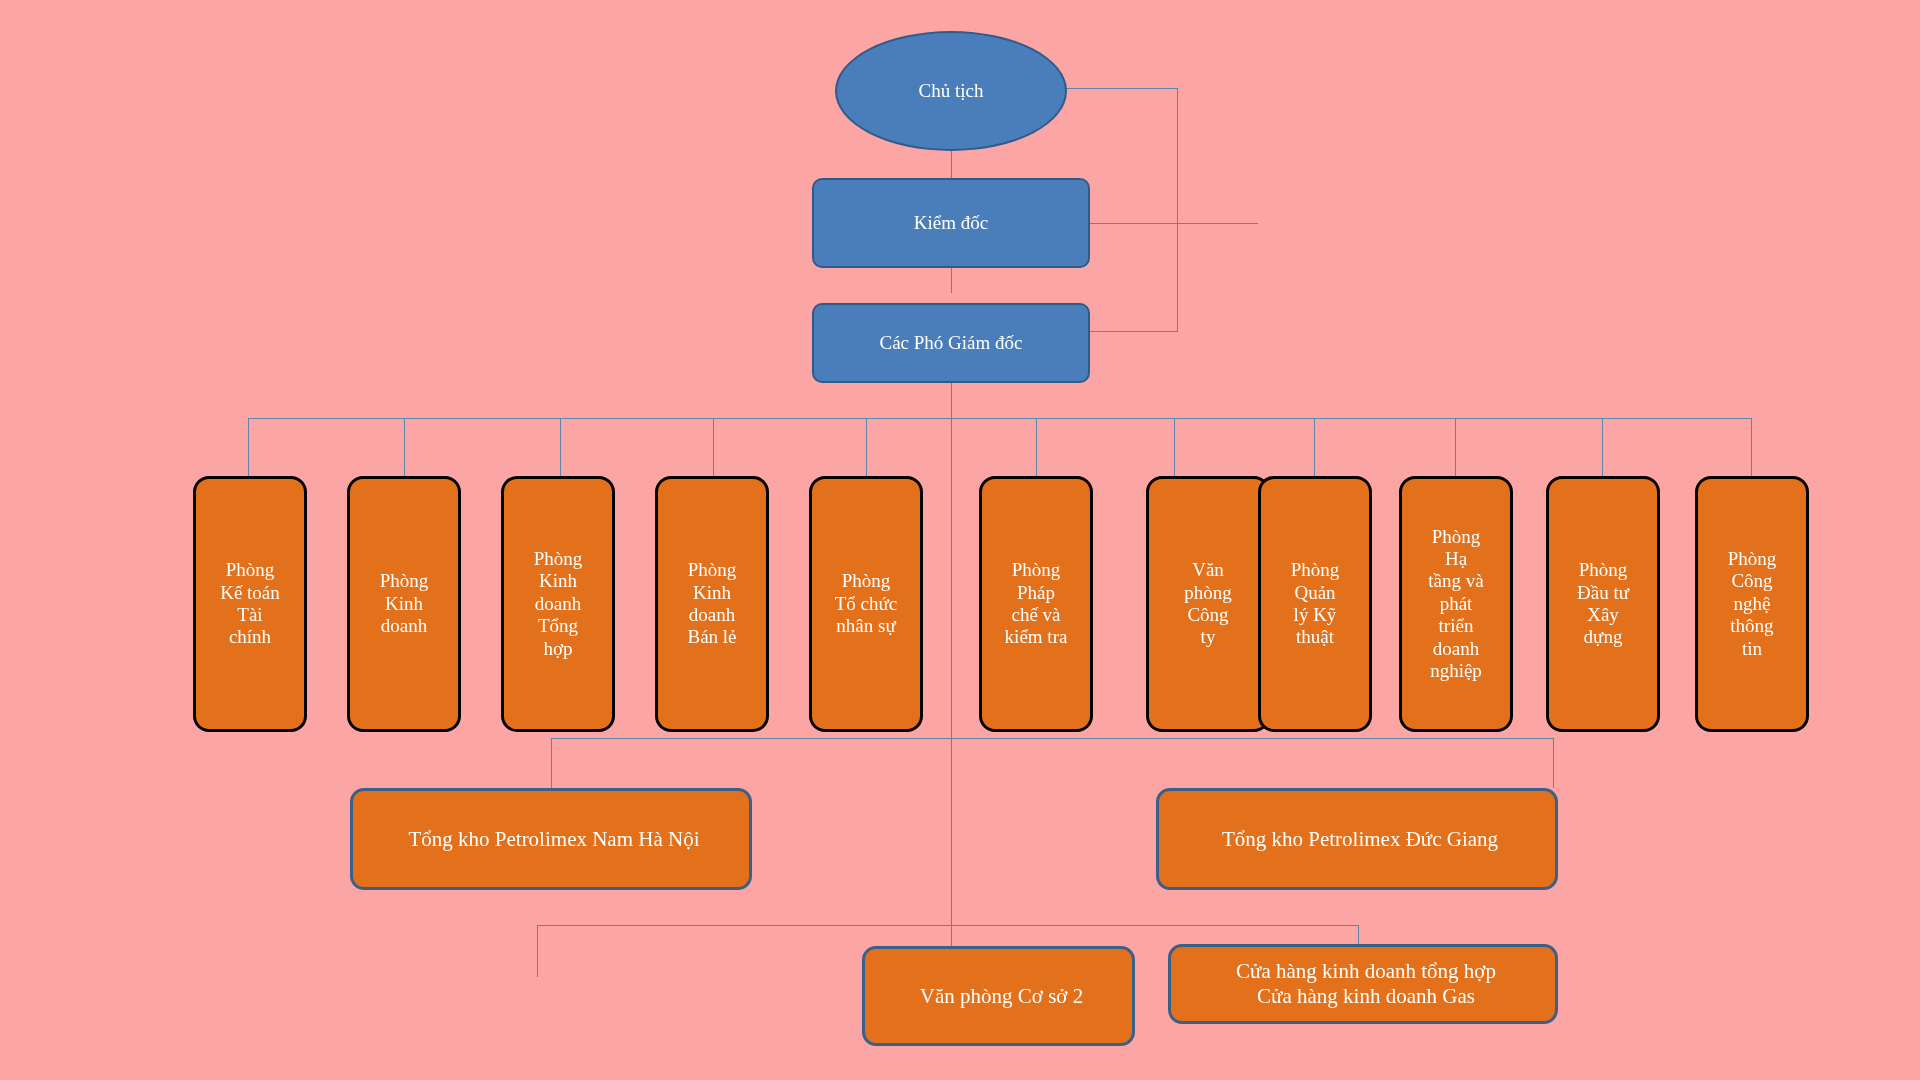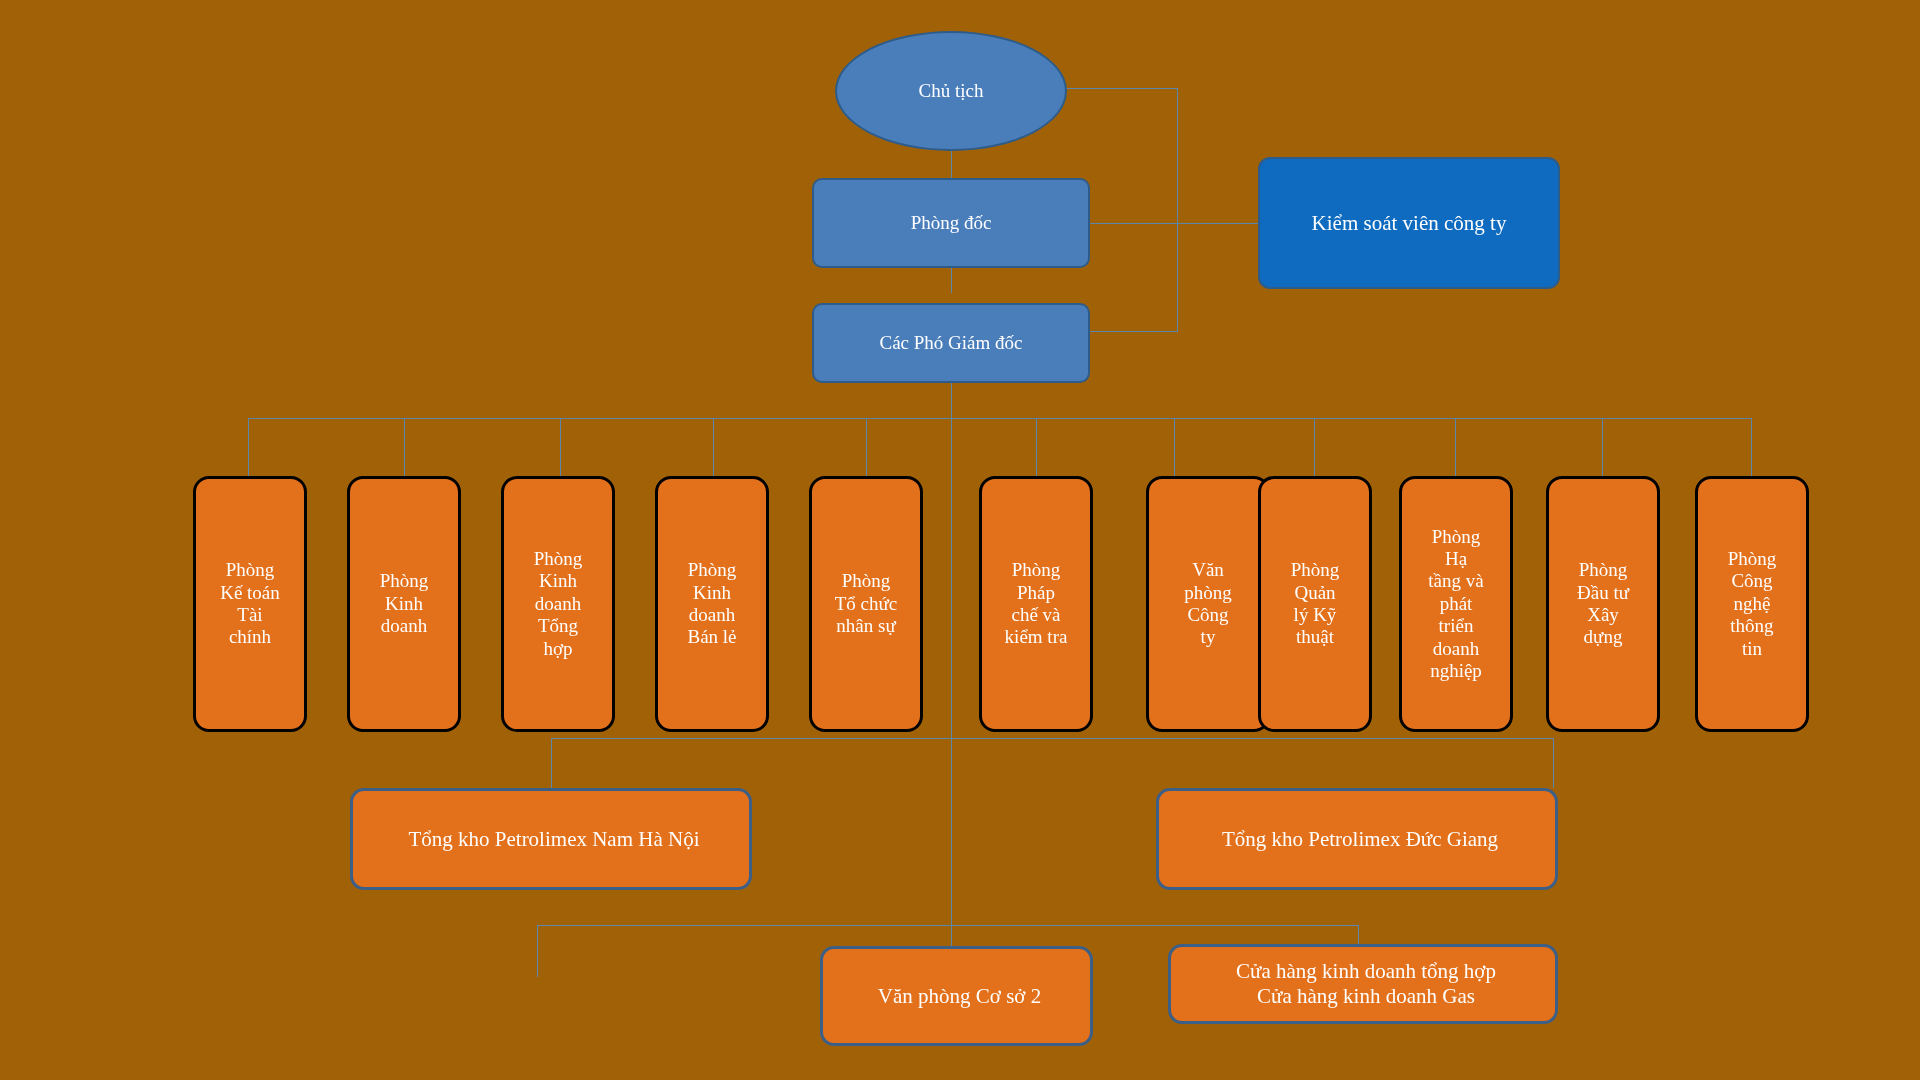--- a/index.html
+++ b/index.html
@@ -4,21 +4,21 @@
 <style>
   html, body {
     margin: 0;
     padding: 0;
     background: #ffffff;
   }
   #canvas {
     position: relative;
     width: 1920px;
     height: 1080px;
-    background: #a16207;
+    background: #fca5a5;
     overflow: hidden;
     font-family: "Liberation Serif", "DejaVu Serif", serif;
   }
   .node {
     position: absolute;
     box-sizing: border-box;
     display: flex;
     align-items: center;
     justify-content: center;
     text-align: center;
@@ -104,30 +104,27 @@
 
   <div class="conn conn-h" style="left:537px; top:925px; width:821px;"></div>
   <div class="conn conn-v" style="left:537px; top:925px; height:52px;"></div>
   <div class="conn conn-v" style="left:1358px; top:925px; height:52px;"></div>
 
   <div class="node n-ellipse" style="left:835px; top:31px; width:232px; height:120px;">
     <span>Chủ tịch</span>
   </div>
 
   <div class="node n-blue" style="left:812px; top:178px; width:278px; height:90px;">
-    <span>Phòng đốc</span>
+    <span>Kiểm đốc</span>
   </div>
 
   <div class="node n-blue" style="left:812px; top:303px; width:278px; height:80px;">
     <span>Các Phó Giám đốc</span>
   </div>
 
-  <div class="node n-darkblue" style="left:1258px; top:157px; width:302px; height:132px;">
-    <span>Kiểm soát viên công ty</span>
-  </div>
 
   <div class="node n-orange" style="left:193px; top:476px; width:114px; height:256px;">
     <span>Phòng
 Kế toán
 Tài
 chính</span>
   </div>
   <div class="node n-orange" style="left:347px; top:476px; width:114px; height:256px;">
     <span>Phòng
 Kinh
@@ -192,21 +189,21 @@
 tin</span>
   </div>
 
   <div class="node n-orange-wide" style="left:350px; top:788px; width:402px; height:102px;">
     <span>Tổng kho Petrolimex Nam Hà Nội</span>
   </div>
   <div class="node n-orange-wide" style="left:1156px; top:788px; width:402px; height:102px;">
     <span>Tổng kho Petrolimex Đức Giang</span>
   </div>
 
-  <div class="node n-orange-wide" style="left:820px; top:946px; width:273px; height:100px;">
+  <div class="node n-orange-wide" style="left:862px; top:946px; width:273px; height:100px;">
     <span>Văn phòng Cơ sở 2</span>
   </div>
   <div class="node n-orange-wide" style="left:1168px; top:944px; width:390px; height:80px;font-family:Liberation Serif, serif;">
     <span>Cửa hàng kinh doanh tổng hợp
 Cửa hàng kinh doanh Gas</span>
   </div>
 
 </div>
 
 </body></html>

